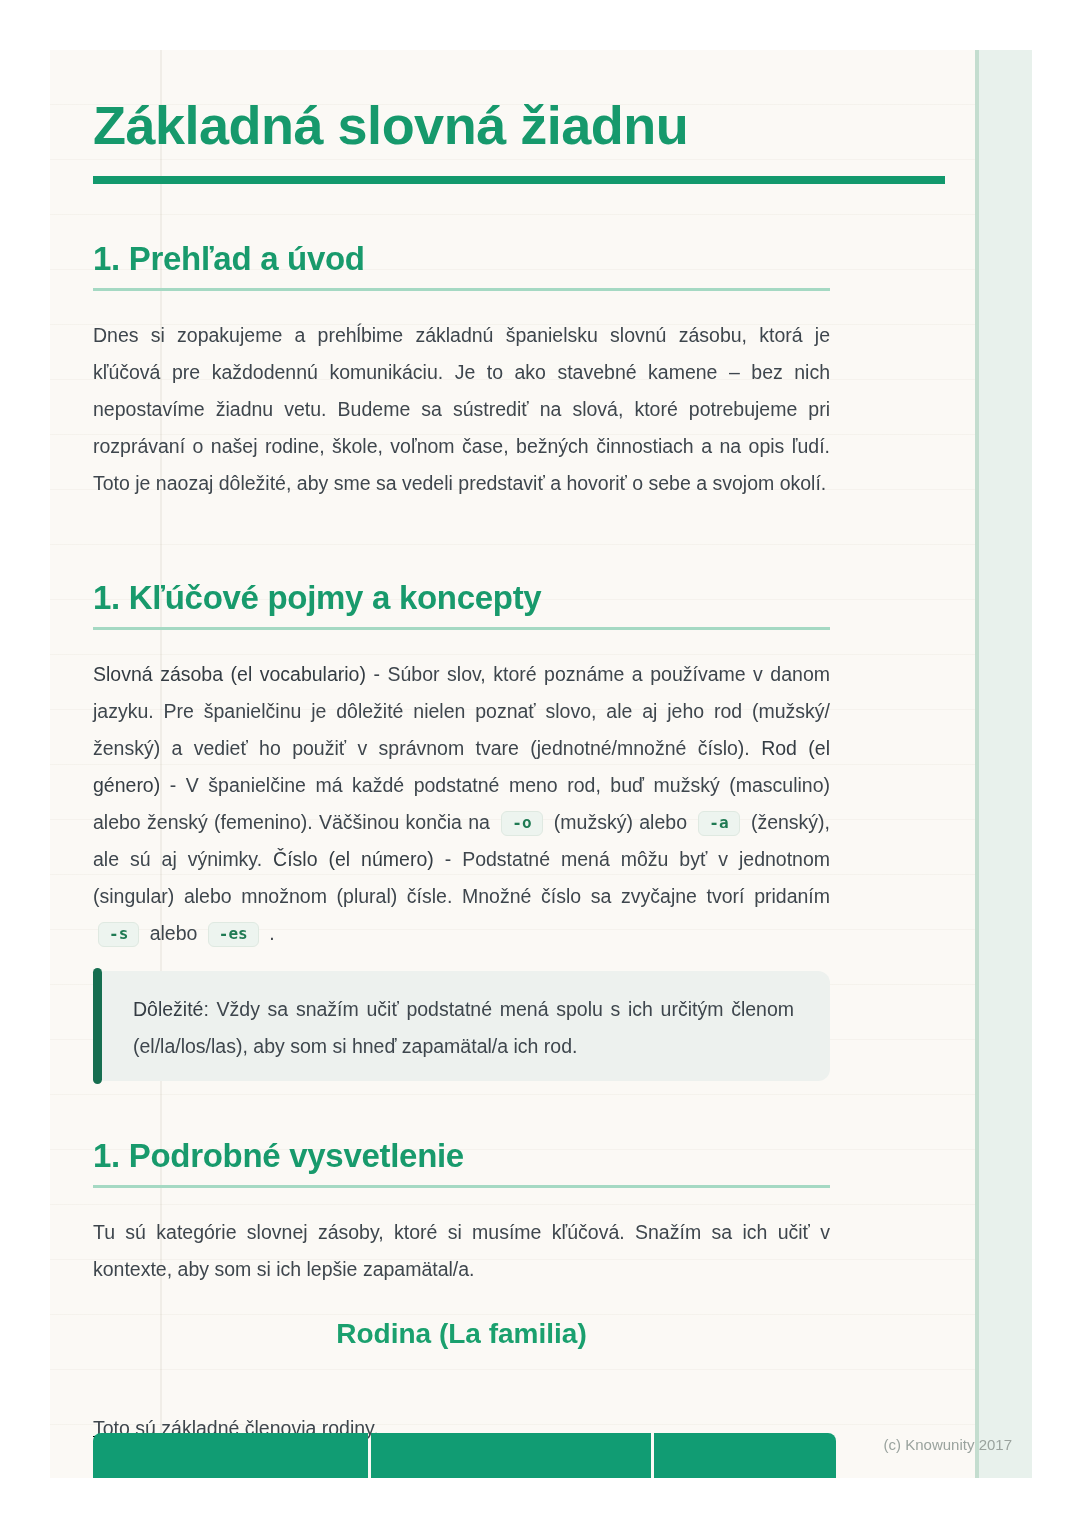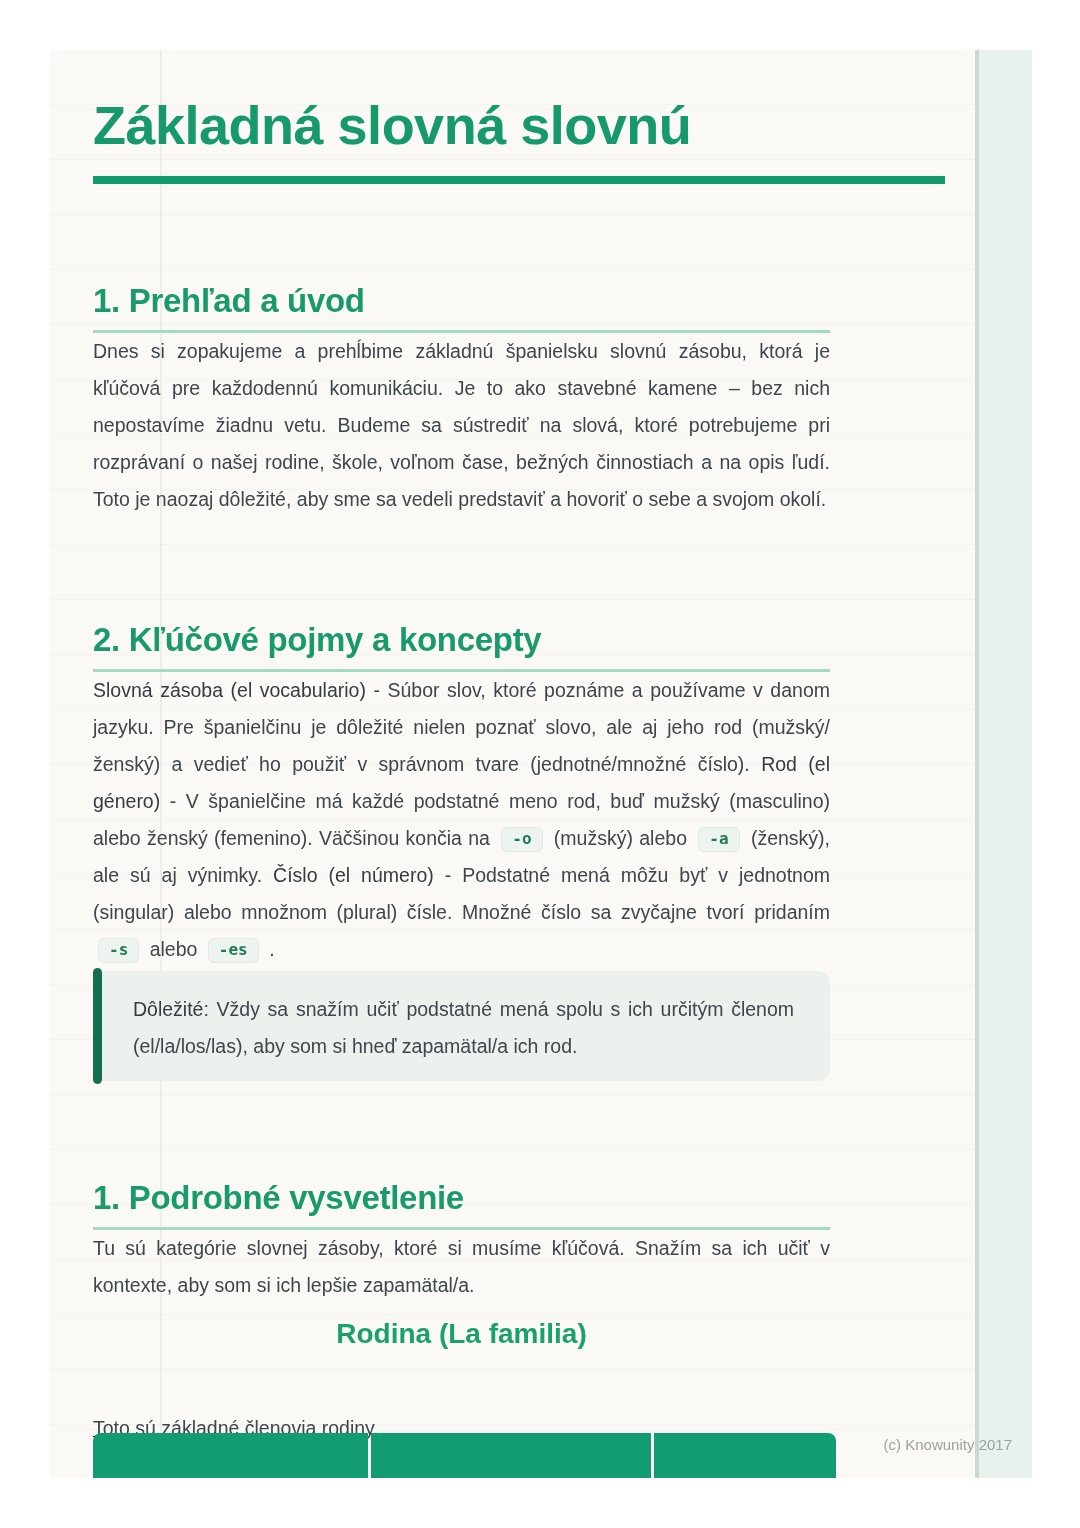--- a/index.html
+++ b/index.html
@@ -52,34 +52,34 @@
     width: 852px; height: 8px;
     margin-top: 18px;
     background: #12996d;
   }
   h2 {
     font-size: 33px;
     line-height: 41px;
     font-weight: 700;
     letter-spacing: -0.3px;
     color: #189a6c;
-    margin-top: 42px;
   }
   .h2-rule {
     width: 737px; height: 3px;
     margin-top: 9px;
     background: #a5d9c3;
   }
   h3 {
     font-size: 28px;
     line-height: 36px;
     font-weight: 700;
     color: #1aa06e;
   }
   p.body {
+    margin-top: 26px;
     font-size: 19.5px;
     line-height: 37px;
     color: #3e464d;
     text-align: justify;
   }
   p.body.tight { margin-top: 0; }
   strong.term { font-weight: 400; color: #343c43; }
 
   .badge {
     display: inline-block;
@@ -148,32 +148,32 @@
 </head>
 <body>
 
 <div class="page">
   <div class="margin-line"></div>
   <div class="stripe"></div>
 
   <div class="content">
 
     <div class="blk b-title">
-      <h1>Základná slovná slovnú</h1>
+      <h1>Základná slovná žiadnu</h1>
       <div class="title-rule"></div>
     </div>
 
     <section class="blk b-s1">
       <h2>1. Prehľad a úvod</h2>
       <div class="h2-rule"></div>
       <p class="body">Dnes si zopakujeme a prehĺbime základnú španielsku slovnú zásobu, ktorá je kľúčová pre každodennú komunikáciu. Je to ako stavebné kamene – bez nich nepostavíme žiadnu vetu. Budeme sa sústrediť na slová, ktoré potrebujeme pri rozprávaní o našej rodine, škole, voľnom čase, bežných činnostiach a na opis ľudí. Toto je naozaj dôležité, aby sme sa vedeli predstaviť a hovoriť o sebe a svojom okolí.</p>
     </section>
 
     <section class="blk b-s2">
-      <h2>2. Kľúčové pojmy a koncepty</h2>
+      <h2>1. Kľúčové pojmy a koncepty</h2>
       <div class="h2-rule"></div>
       <p class="body"><strong class="term">Slovná zásoba (el vocabulario)</strong><span> - Súbor slov, ktoré poznáme a používame v danom jazyku. Pre španielčinu je dôležité nielen poznať slovo, ale aj jeho rod (mužský/ženský) a vedieť ho použiť v správnom tvare (jednotné/množné číslo). </span><strong class="term">Rod (el género)</strong><span> - V španielčine má každé podstatné meno rod, buď mužský (masculino) alebo ženský (femenino). Väčšinou končia na </span><code class="badge">-o</code><span> (mužský) alebo </span><code class="badge">-a</code><span> (ženský), ale sú aj výnimky. </span><strong class="term">Číslo (el número)</strong><span> - Podstatné mená môžu byť v jednotnom (singular) alebo množnom (plural) čísle. Množné číslo sa zvyčajne tvorí pridaním </span><code class="badge">-s</code><span> alebo </span><code class="badge">-es</code><span> .</span></p>
     </section>
 
     <div class="blk b-callout callout">
       <p class="body"><strong class="term">Dôležité</strong><span>: Vždy sa snažím učiť podstatné mená spolu s ich určitým členom (el/la/los/las), aby som si hneď zapamätal/a ich rod.</span></p>
     </div>
 
     <section class="blk b-s3">
       <h2>1. Podrobné vysvetlenie</h2>

